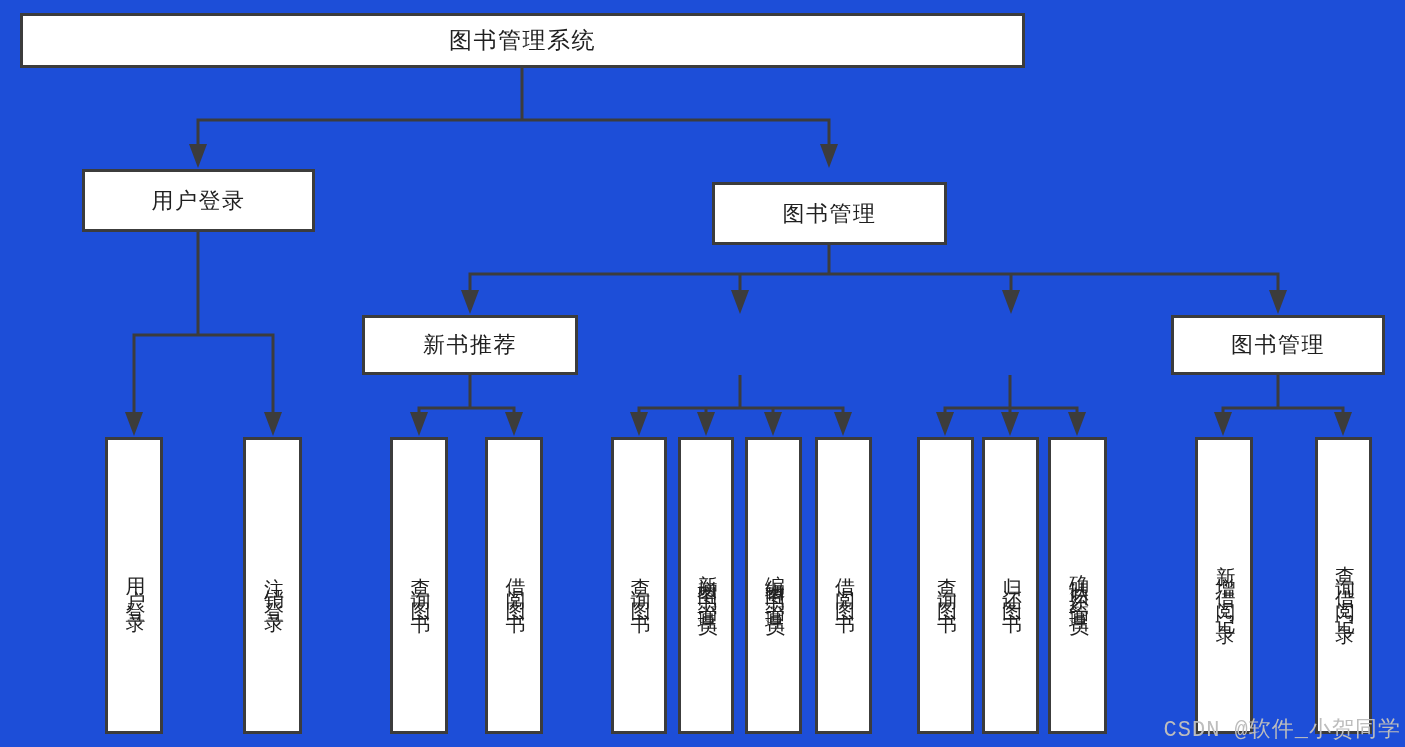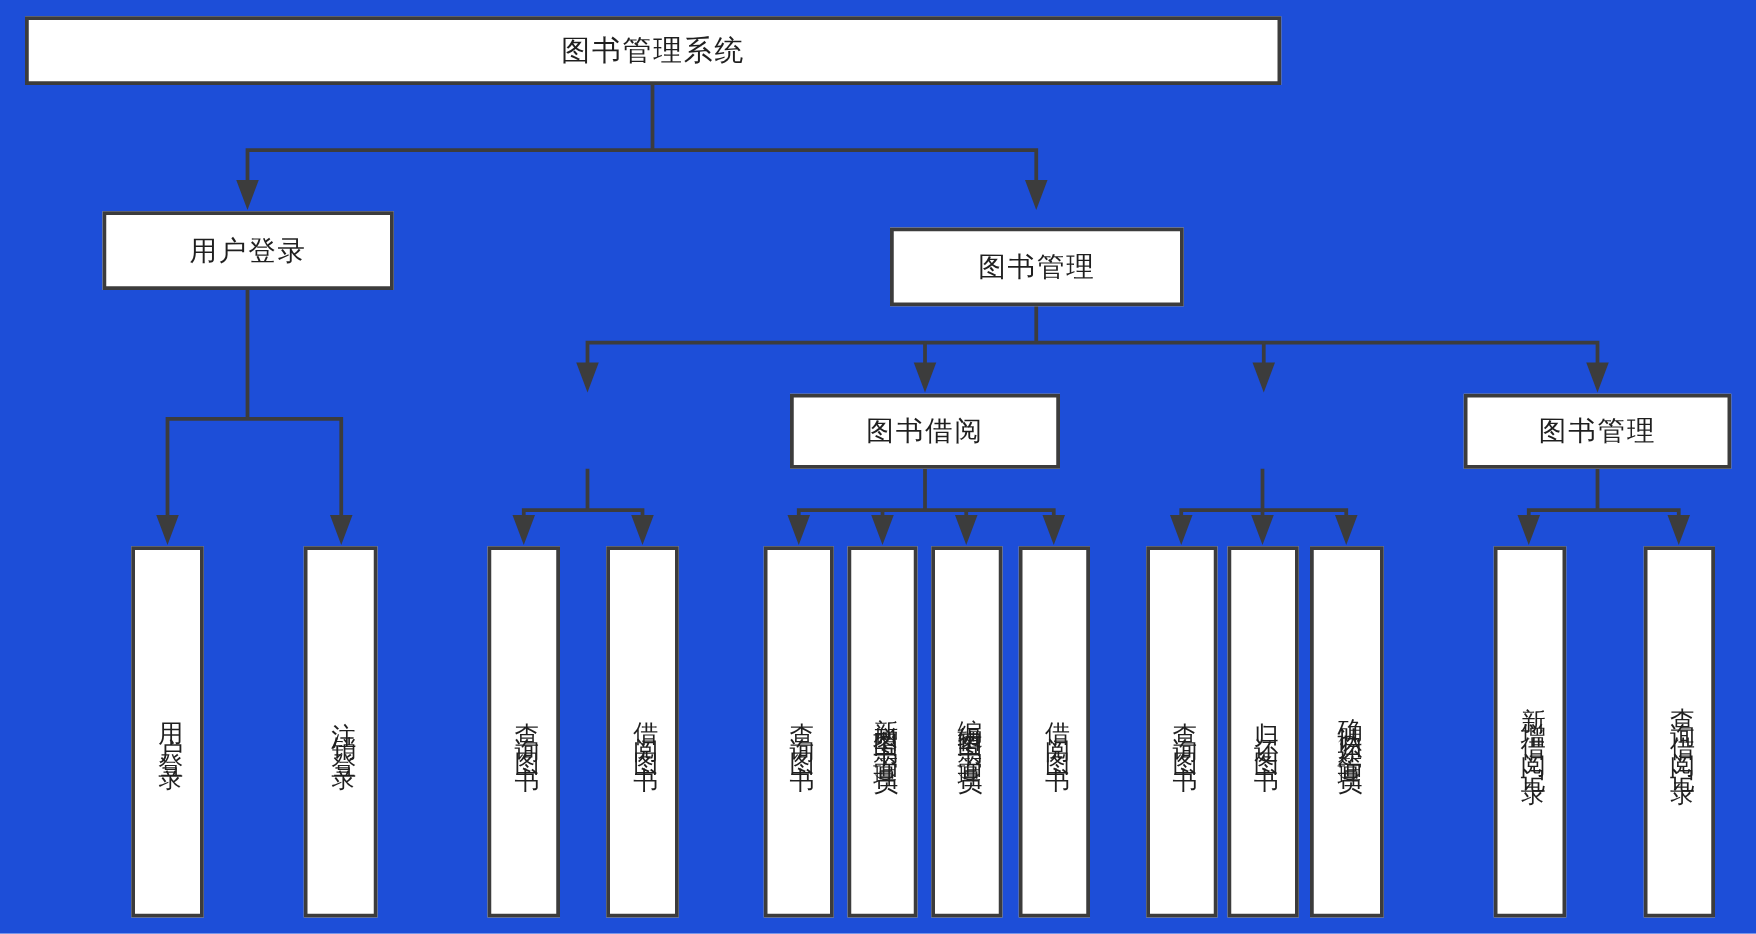--- a/index.html
+++ b/index.html
@@ -101,34 +101,35 @@
       <polygon points="1214,412 1232,412 1223,436"></polygon>
       <polygon points="1334,412 1352,412 1343,436"></polygon>
     </g>
   </svg>
 
   <div class="node h-node root-node" style="left:20px;top:13px;width:1005px;height:55px">图书管理系统</div>
 
   <div class="node h-node" style="left:82px;top:169px;width:233px;height:63px">用户登录</div>
   <div class="node h-node" style="left:712px;top:182px;width:235px;height:63px">图书管理</div>
 
-  <div class="node h-node" style="left:632px;top:315px;width:216px;height:60px">图书借阅</div>
+  <div class="node h-node" style="left:362px;top:315px;width:216px;height:60px">新书推荐</div>
   <div class="node h-node" style="left:1171px;top:315px;width:214px;height:60px">图书管理</div>
 
   <div class="node v-node" style="left:105px;top:437px;width:58px;height:297px">用户登录</div>
   <div class="node v-node" style="left:243px;top:437px;width:59px;height:297px">注销登录</div>
 
   <div class="node v-node" style="left:390px;top:437px;width:58px;height:297px">查询图书</div>
   <div class="node v-node" style="left:485px;top:437px;width:58px;height:297px">借阅图书</div>
 
   <div class="node v-node" style="left:611px;top:437px;width:56px;height:297px">查询图书</div>
   <div class="node v-node tight" style="left:678px;top:437px;width:56px;height:297px">新增图书（管理员）</div>
   <div class="node v-node tight" style="left:745px;top:437px;width:57px;height:297px">编辑图书（管理员）</div>
   <div class="node v-node" style="left:815px;top:437px;width:57px;height:297px">借阅图书</div>
 
   <div class="node v-node" style="left:917px;top:437px;width:57px;height:297px">查询图书</div>
   <div class="node v-node" style="left:982px;top:437px;width:57px;height:297px">归还图书</div>
   <div class="node v-node tight" style="left:1048px;top:437px;width:59px;height:297px">确认归还（管理员）</div>
 
   <div class="node v-node" style="left:1195px;top:437px;width:58px;height:297px">新增借阅记录</div>
   <div class="node v-node" style="left:1315px;top:437px;width:57px;height:297px">查询借阅记录</div>
 
+  <div id="watermark">CSDN @软件_小贺同学</div>
 </div>
 
 </body></html>

